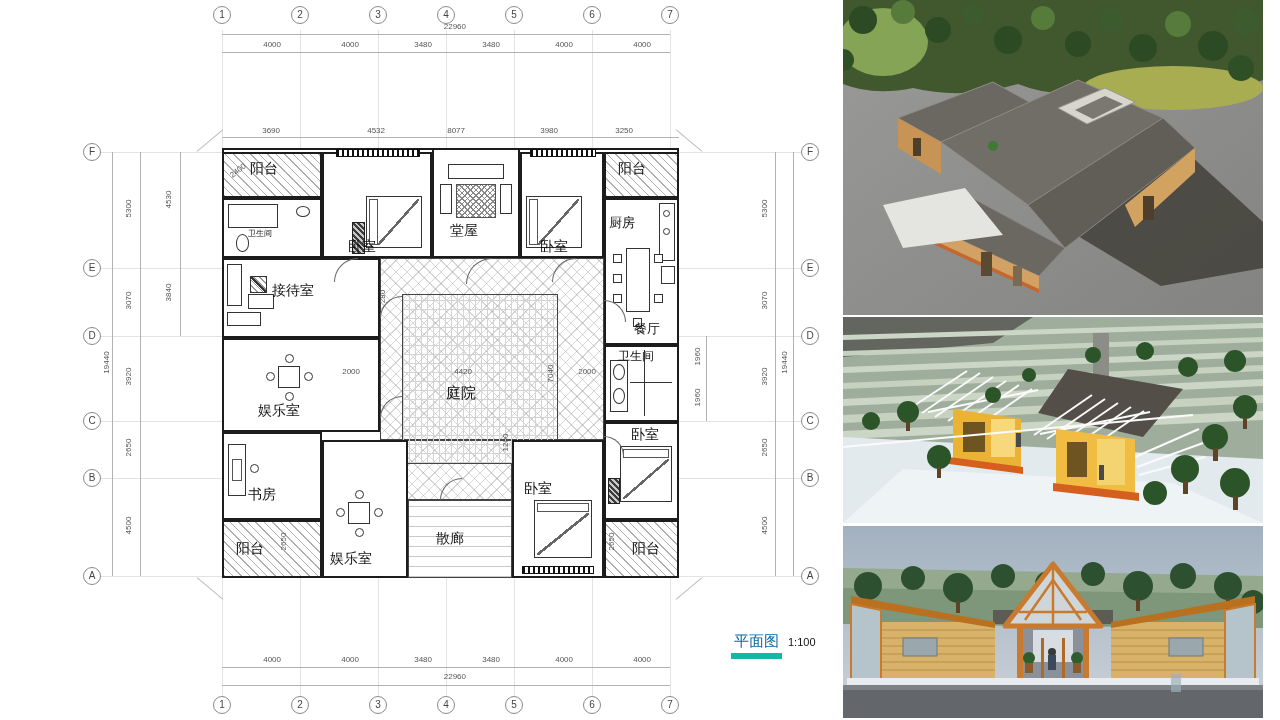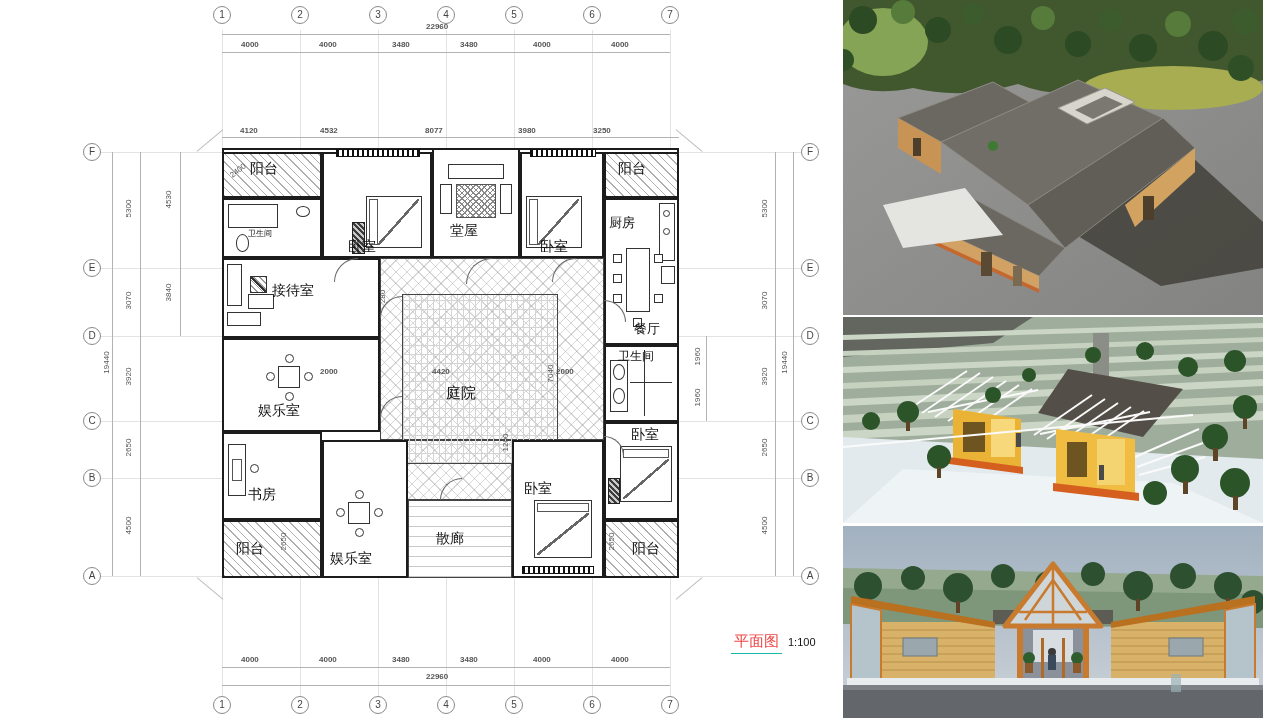--- a/index.html
+++ b/index.html
@@ -4,21 +4,21 @@
 <style>
   html,body{margin:0;padding:0;background:#fff;}
   #app{position:relative;width:1280px;height:720px;background:#fff;overflow:hidden;
        font-family:"Liberation Sans",sans-serif;}
   
   #plan{position:absolute;left:0;top:0;width:840px;height:720px;background:#fff;}
   .gvl{position:absolute;top:30px;height:668px;width:0;border-left:1px solid #e3e3e3;}
   .ghl{position:absolute;left:85px;width:730px;height:0;border-top:1px solid #e3e3e3;}
   .dl{position:absolute;height:0;border-top:1px solid #b2b2b2;}
   .dlv{position:absolute;width:0;border-left:1px solid #b2b2b2;}
-  .dim{position:absolute;width:40px;font-size:8px;color:#555;text-align:left;font-weight:bold;}
+  .dim{position:absolute;width:40px;font-size:8px;color:#555;text-align:right;}
   .dimv{position:absolute;width:40px;font-size:8px;color:#555;text-align:center;transform:rotate(-90deg);}
   .gb{position:absolute;width:16px;height:16px;border:1px solid #8a8a8a;border-radius:50%;
       font-size:10px;line-height:16px;text-align:center;color:#444;background:#fff;}
   .room{position:absolute;border:2px solid #1c1c1c;box-sizing:border-box;background:#fff;}
   .open{border-width:1px;border-color:#444;}
   .rl{position:absolute;color:#111;white-space:nowrap;font-size:14px;}
   .hatch{background:repeating-linear-gradient(45deg,rgba(110,110,110,.55) 0 1px,transparent 1px 6px);}
   .xhatch{background:
      repeating-linear-gradient(45deg,rgba(140,140,140,.35) 0 1px,transparent 1px 8px),
      repeating-linear-gradient(-45deg,rgba(140,140,140,.35) 0 1px,transparent 1px 8px);}
@@ -36,21 +36,21 @@
      background:repeating-linear-gradient(45deg,#3c3c3c 0 2px,#c9c9c9 2px 4px);}
   .ch{position:absolute;width:9px;height:9px;border:1px solid #333;border-radius:50%;background:#fff;box-sizing:border-box;}
   .sq{position:absolute;border:1px solid #333;background:#fff;box-sizing:border-box;}
   .arc{position:absolute;border:1px solid #666;border-right:none;border-bottom:none;
      border-radius:100% 0 0 0;box-sizing:border-box;}
   .corner{position:absolute;width:34px;height:0;border-top:1px solid #bdbdbd;}
   .wc{position:absolute;border:1px solid #333;border-radius:50% 50% 46% 46%;background:#fff;box-sizing:border-box;}
   .cir{position:absolute;border:1px solid #333;border-radius:50%;background:#fff;box-sizing:border-box;}
   
   #titleblock{position:absolute;left:731px;top:632px;}
-  #titleblock .t{font-size:15px;color:#ef4444;border-bottom:1px solid #14b8a6;padding:0 3px 2px 3px;display:inline-block;}
+  #titleblock .t{font-size:15px;color:#0369a1;border-bottom:6px solid #14b8a6;padding:0 3px 2px 3px;display:inline-block;}
   #titleblock .s{font-size:11px;color:#111;margin-left:6px;}
   
   .render{position:absolute;left:843px;width:420px;overflow:hidden;background:#ddd;}
   .render svg{display:block;width:100%;height:100%;}
 </style>
 </head>
 <body>
 
 <div id="app">
 
@@ -88,22 +88,22 @@
     <div class="dim" style="left:426px;top:22px">22960</div>
     <div class="dl" style="left:222px;top:34px;width:448px"></div>
     <div class="dim" style="left:241px;top:40px">4000</div>
     <div class="dim" style="left:319px;top:40px">4000</div>
     <div class="dim" style="left:392px;top:40px">3480</div>
     <div class="dim" style="left:460px;top:40px">3480</div>
     <div class="dim" style="left:533px;top:40px">4000</div>
     <div class="dim" style="left:611px;top:40px">4000</div>
     <div class="dl" style="left:222px;top:52px;width:448px"></div>
 
-    <div class="dim" style="left:240px;top:126px">4120</div>
-    <div class="dim" style="left:320px;top:126px">4532</div>
+    <div class="dim" style="left:240px;top:126px">3690</div>
+    <div class="dim" style="left:345px;top:126px">4532</div>
     <div class="dim" style="left:425px;top:126px">8077</div>
     <div class="dim" style="left:518px;top:126px">3980</div>
     <div class="dim" style="left:593px;top:126px">3250</div>
     <div class="dl" style="left:222px;top:137px;width:457px"></div>
 
     <div class="dl" style="left:222px;top:667px;width:448px"></div>
     <div class="dim" style="left:241px;top:655px">4000</div>
     <div class="dim" style="left:319px;top:655px">4000</div>
     <div class="dim" style="left:392px;top:655px">3480</div>
     <div class="dim" style="left:460px;top:655px">3480</div>

